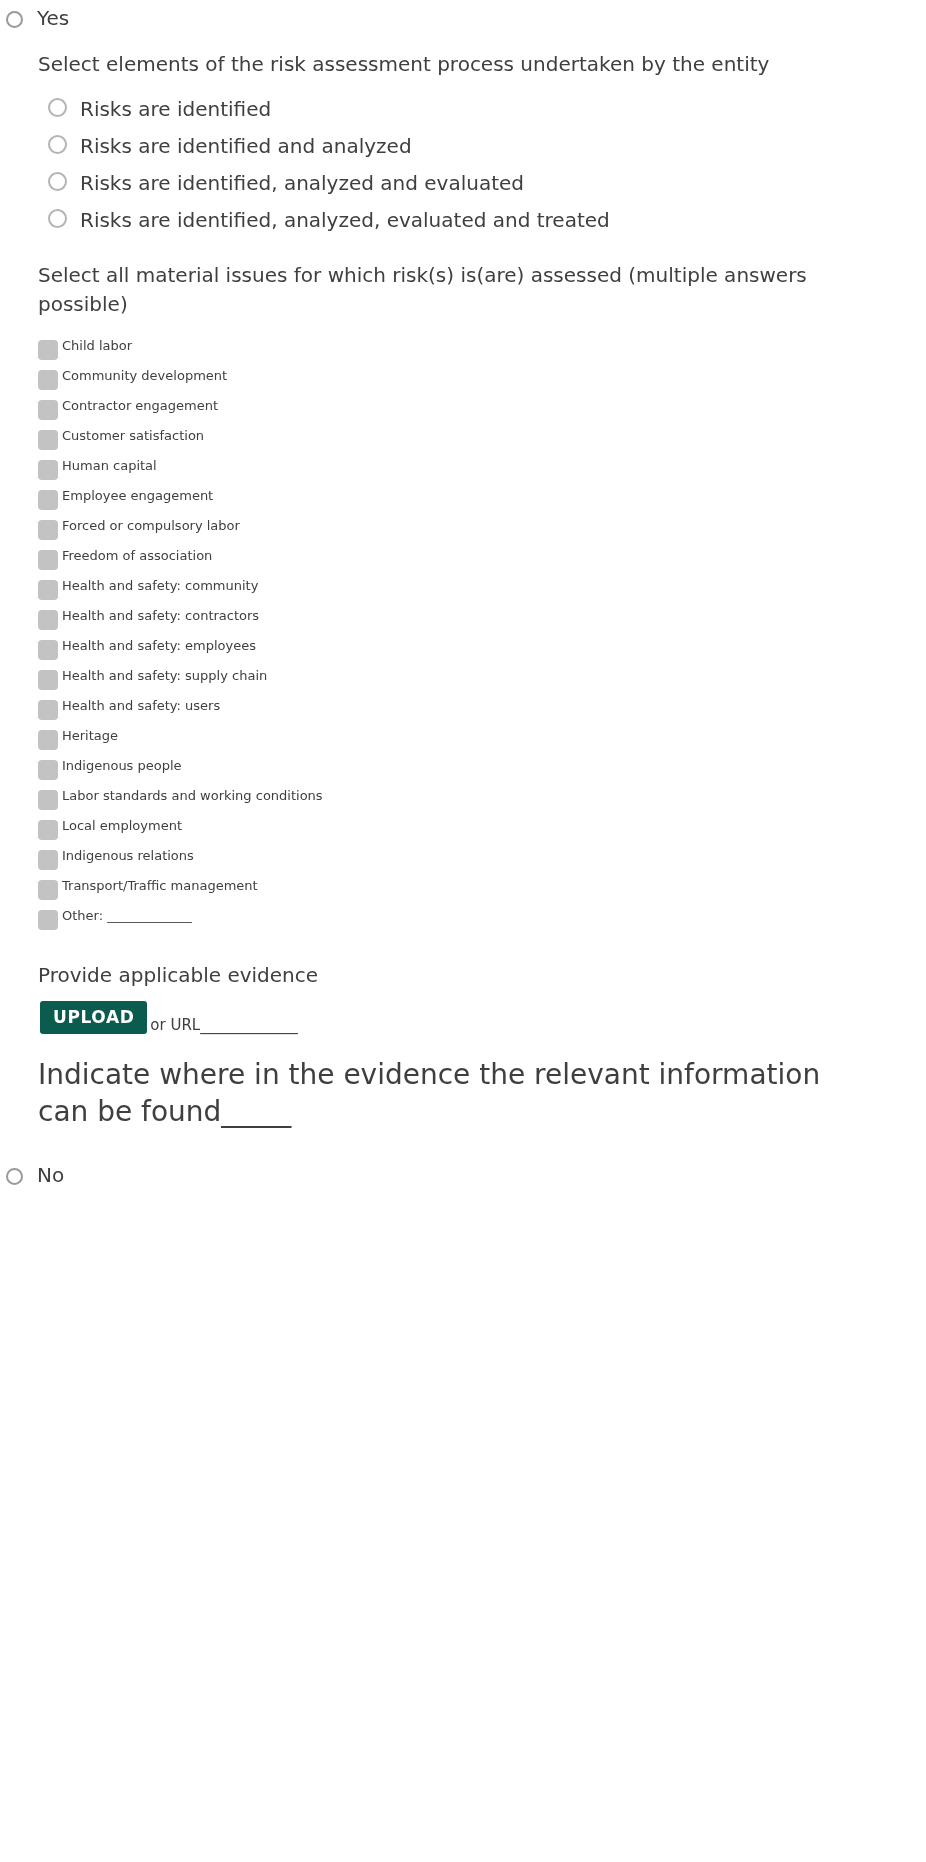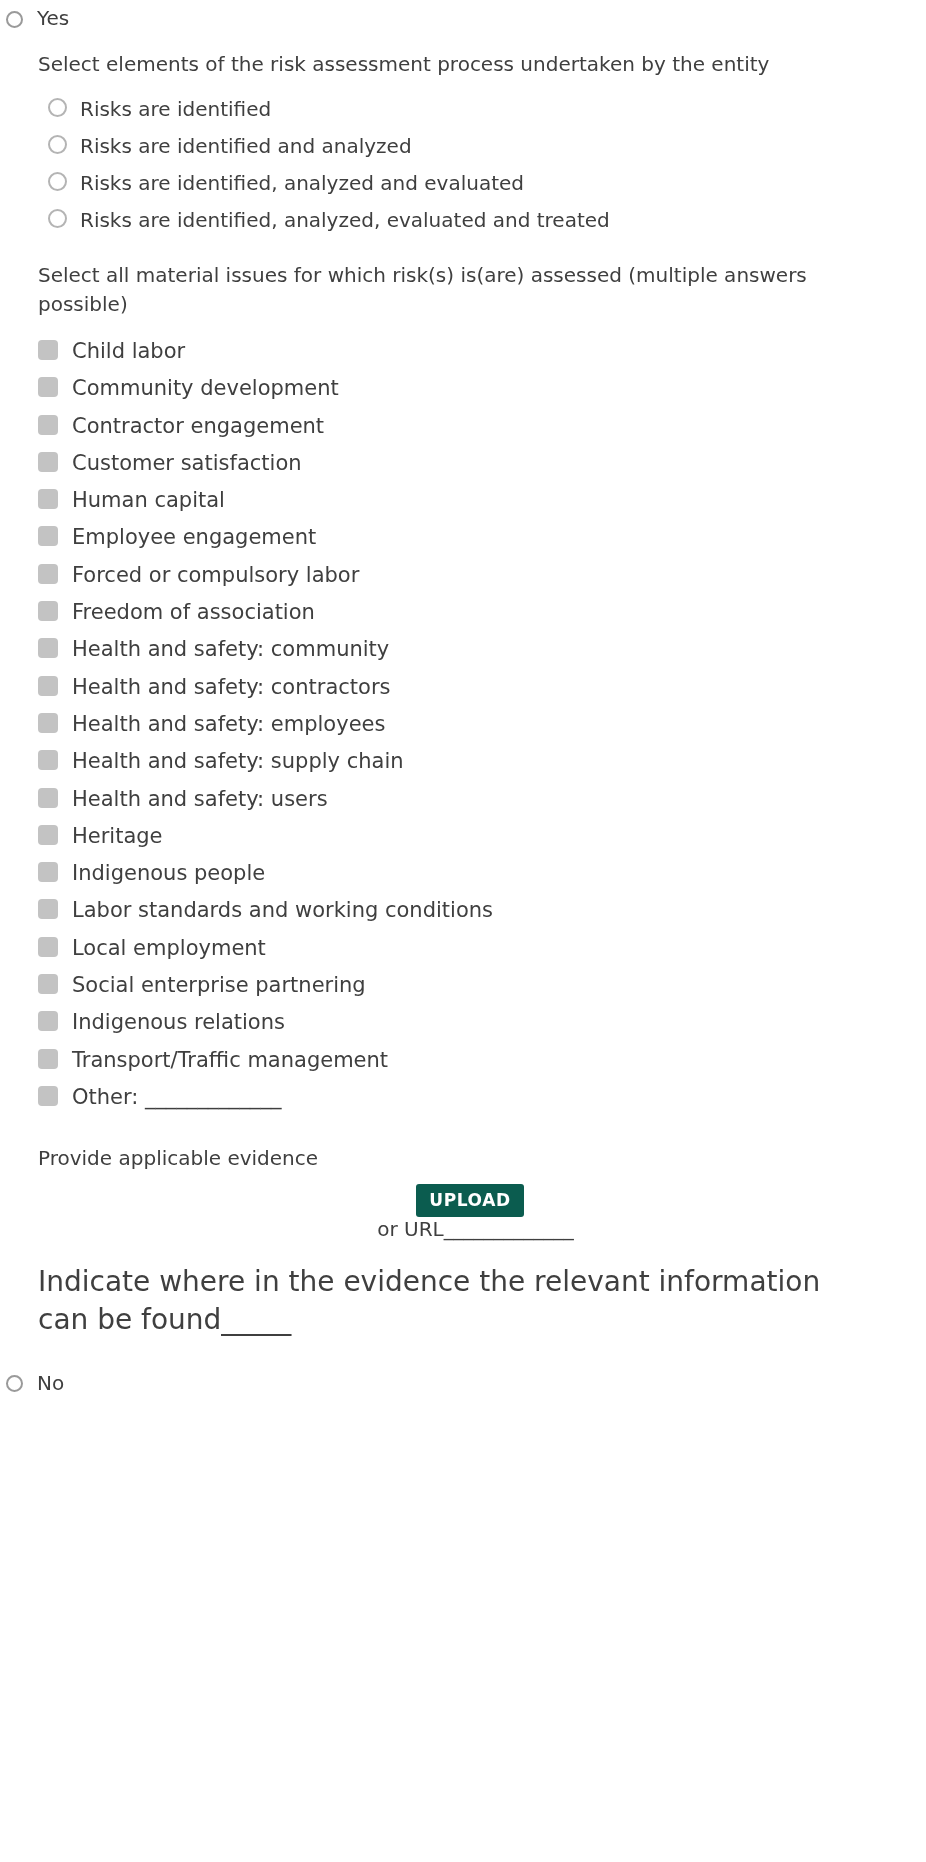--- a/index.html
+++ b/index.html
@@ -99,59 +99,58 @@
 
   .check-list {
     margin: 0;
   }
   .check-item {
     display: flex;
     align-items: flex-start;
     padding: 5px 0 5px 0;
   }
   .check-item .label {
-    margin-left: 14px;
-    font-size: 21px;
+    margin-left: 4px;
+    font-size: 13px;
     line-height: 1.3;
     color: #3f3f3f;
   }
   .blank-line {
     color: #3f3f3f;
     letter-spacing: 0px;
   }
 
   .evidence-label {
     font-size: 20px;
     color: #3f3f3f;
     margin: 30px 0 14px 0;
   }
 
   .upload-row {
     display: flex;
-    align-items: center;
+    align-items: flex-end;
     margin: 0 0 22px 0;
     padding-left: 2px;
-    flex-direction: column;
   }
   .upload-btn {
     background: #0b5c4f;
     color: #ffffff;
     font-size: 17px;
     font-weight: bold;
     letter-spacing: 0.6px;
     padding: 7px 13px 7px 13px;
     border: none;
     border-radius: 3px;
     font-family: "DejaVu Sans", sans-serif;
     line-height: 1.1;
     cursor: pointer;
   }
   .or-url {
-    margin-left: 11px;
-    font-size: 20px;
+    margin-left: 3px;
+    font-size: 15px;
     color: #3f3f3f;
   }
 
   .indicate-row {
     font-size: 28px;
     color: #3f3f3f;
     margin: 0 0 26px 0;
     max-width: 790px;
     line-height: 1.35;
   }
@@ -255,24 +254,20 @@
       <div class="check-item">
         <span class="checkbox"></span>
         <span class="label">Labor standards and working conditions</span>
       </div>
       <div class="check-item">
         <span class="checkbox"></span>
         <span class="label">Local employment</span>
       </div>
       <div class="check-item">
         <span class="checkbox"></span>
-        <span class="label">Social enterprise partnering</span>
-      </div>
-      <div class="check-item">
-        <span class="checkbox"></span>
         <span class="label">Indigenous relations</span>
       </div>
       <div class="check-item">
         <span class="checkbox"></span>
         <span class="label">Transport/Traffic management</span>
       </div>
       <div class="check-item">
         <span class="checkbox"></span>
         <span class="label"><span>Other: </span><span class="blank-line">_____________</span></span>
       </div>

